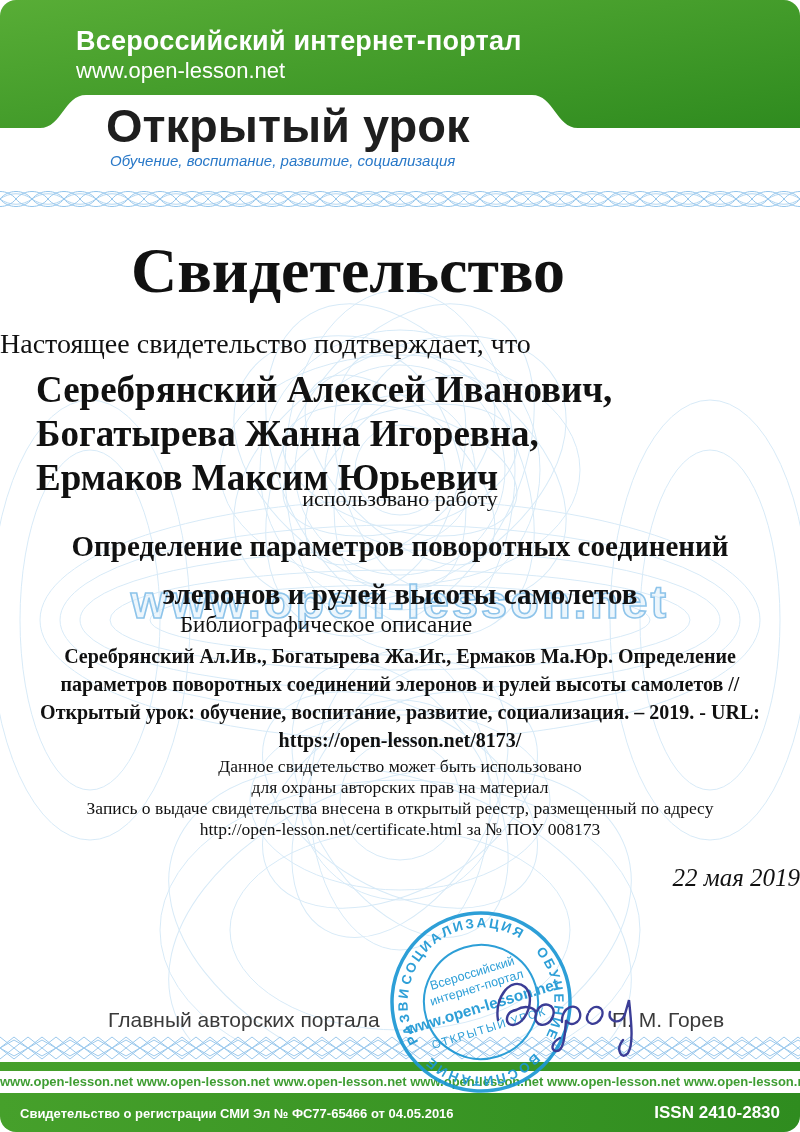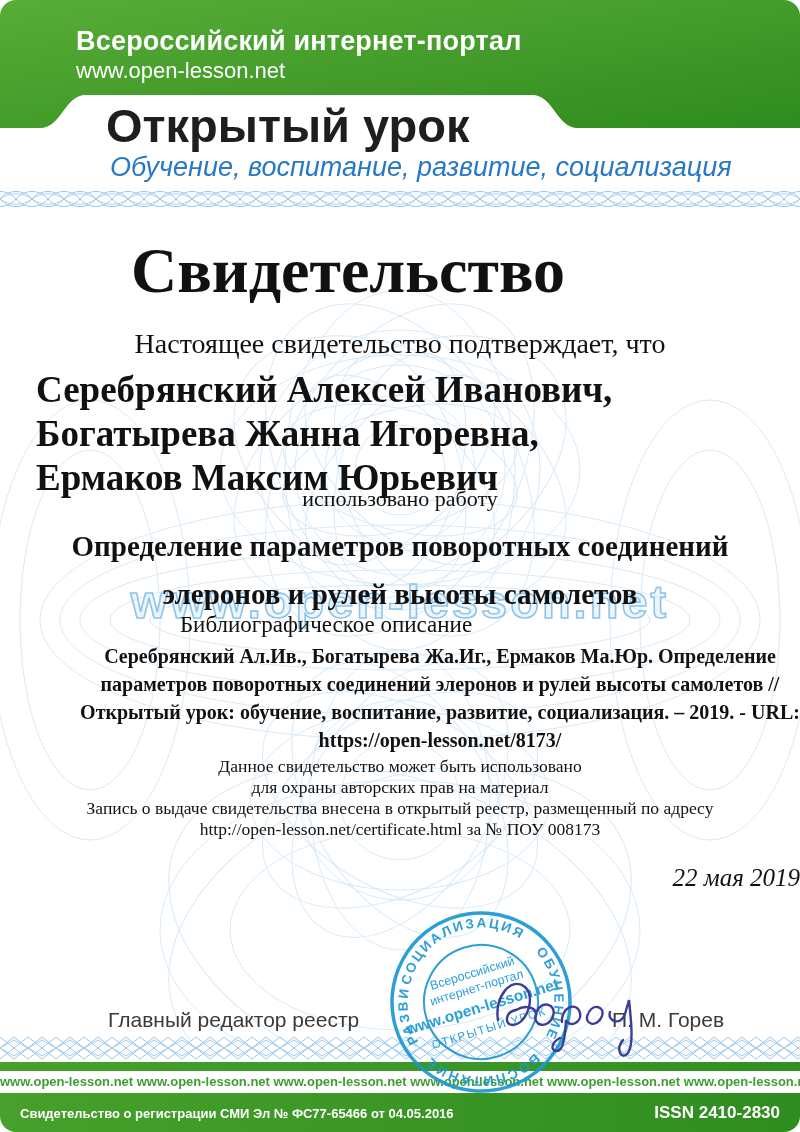--- a/index.html
+++ b/index.html
@@ -20,34 +20,34 @@
     font-family:"Liberation Sans",sans-serif;font-size:22px;color:#ffffff;
   }
   .tab-title{
     position:absolute;left:106px;top:98px;z-index:3;
     font-family:"Liberation Sans",sans-serif;font-weight:bold;
     font-size:47px;color:#1e1e1e;letter-spacing:0;
   }
   .tab-subtitle{
     position:absolute;left:110px;top:152px;z-index:3;
     font-family:"Liberation Sans",sans-serif;font-style:italic;
-    font-size:27px;color:#2878c8;
+    font-size:15px;color:#2878c8;
   }
   
   .top-border{position:absolute;top:186px;left:0;z-index:1;}
   .bg-guilloche{position:absolute;top:200px;left:0;z-index:0;pointer-events:none;}
   .bottom-lattice{position:absolute;top:1034px;left:0;z-index:1;}
   
   .cert-title{
     position:absolute;top:234px;left:0;width:696px;z-index:2;
     text-align:center;font-weight:bold;font-size:64px;
   }
   .cert-intro{
     position:absolute;top:328px;left:0;width:800px;z-index:2;
-    text-align:center;font-size:28px;white-space:nowrap;
+    text-align:left;font-size:28px;white-space:nowrap;
   }
   .cert-names{
     position:absolute;top:368px;left:0;width:800px;z-index:2;
     text-align:left;font-weight:bold;font-size:37px;line-height:44px;margin-left:36px;
   }
   .cert-action{
     position:absolute;top:486px;left:0;width:800px;z-index:2;
     text-align:center;font-size:22px;
   }
   .work-title{
@@ -60,21 +60,21 @@
     font-weight:bold;font-size:47px;letter-spacing:3px;
     color:rgba(214,234,248,0.45);
     -webkit-text-stroke:1.6px #8ec4ea;white-space:nowrap;
   }
   .bib-heading{
     position:absolute;top:612px;left:0;width:652px;z-index:2;
     text-align:center;font-size:23px;
   }
   .bib-text{
     position:absolute;top:642px;left:40px;width:720px;z-index:2;
-    text-align:center;font-weight:bold;font-size:20px;line-height:28px;margin-left:40px;
+    text-align:center;font-weight:bold;font-size:20px;line-height:28px;
   }
   .usage-block{
     position:absolute;top:756px;left:0;width:800px;z-index:2;
     text-align:center;font-size:17.5px;line-height:21px;
   }
   .cert-date{
     position:absolute;top:864px;left:0;width:800px;z-index:2;
     text-align:right;font-style:italic;font-size:25px;
   }
   
@@ -226,21 +226,21 @@
 
   <div class="usage-block">
     <div>Данное свидетельство может быть использовано</div>
     <div>для охраны авторских прав на материал</div>
     <div>Запись о выдаче свидетельства внесена в открытый реестр, размещенный по адресу</div>
     <div>http://open-lesson.net/certificate.html за № ПОУ 008173</div>
   </div>
 
   <div class="cert-date">22 мая 2019</div>
 
-  <div class="editor-label">Главный редактор реестр</div>
+  <div class="editor-label">Главный авторских портала</div>
   <div class="editor-name">П. М. Горев</div>
 
   <svg class="stamp-svg" width="210" height="212" viewBox="0 0 210 212">
     <g transform="rotate(-17 105 104)" stroke="none" fill="none" opacity="0.92">
       <circle cx="105" cy="104" r="89" stroke="#1c97d4" stroke-width="3.5"></circle>
       <circle cx="105" cy="104" r="57" stroke="#1c97d4" stroke-width="2"></circle>
       <path id="ringPath" d="M41.8,67.5 A73,73 0 1,1 168.2,140.5 A73,73 0 1,1 41.8,67.5" fill="none"></path>
       <text font-family="Liberation Sans, sans-serif" font-size="13.5" font-weight="bold" fill="#1c97d4" letter-spacing="2.2" xml:space="preserve">
         <textPath href="#ringPath" startOffset="0">СОЦИАЛИЗАЦИЯ   ОБУЧЕНИЕ   ВОСПИТАНИЕ   РАЗВИТИЕ</textPath>
       </text>

